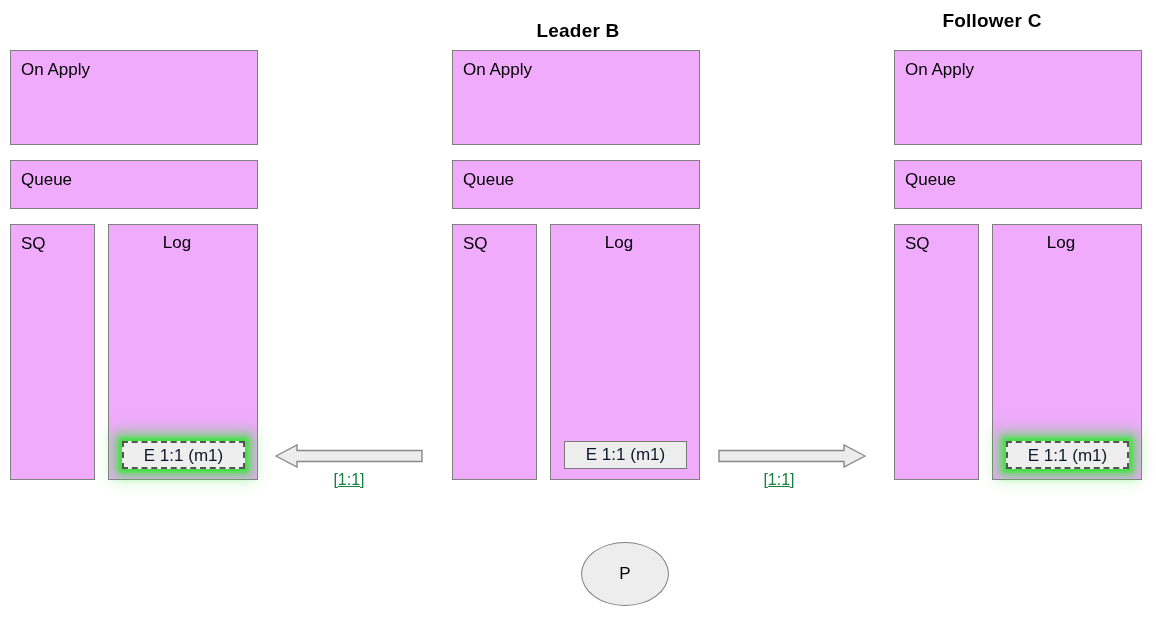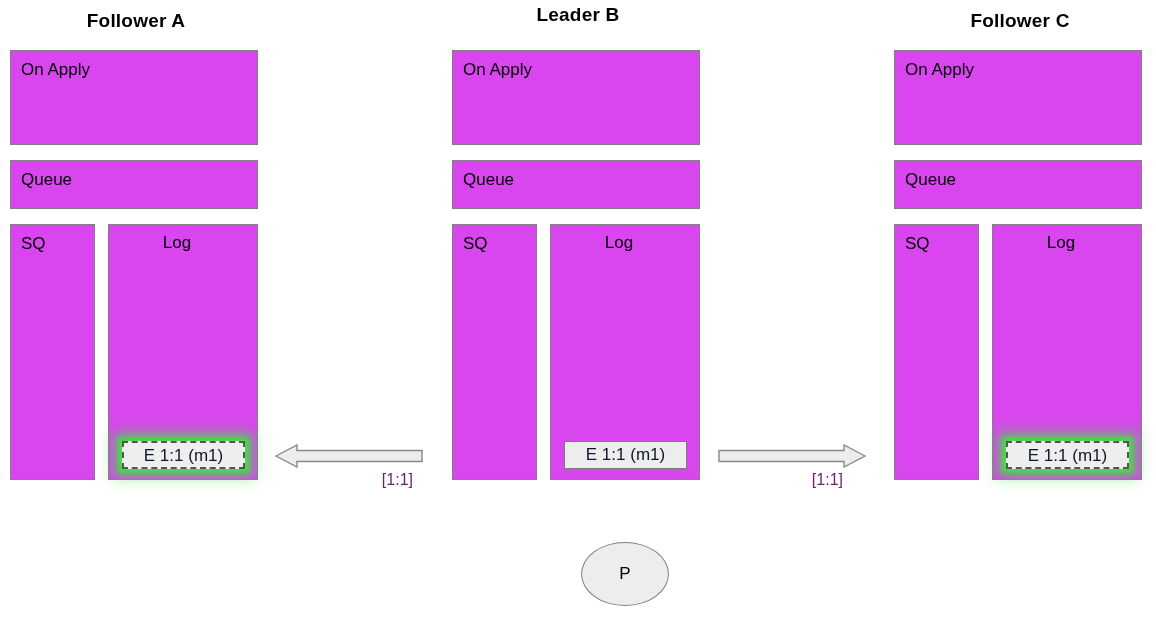--- a/index.html
+++ b/index.html
@@ -30,21 +30,21 @@
     font-weight: bold;
     color: #000000;
     text-align: center;
     white-space: nowrap;
     letter-spacing: 0.2px;
   }
 
   
   .box {
     position: absolute;
-    background: #d946ef;
+    background: #f0abfc;
     border: 1.5px solid #808080;
     box-sizing: border-box;
   }
   .box-label-tl {
     position: absolute;
     left: 10px;
     top: 9px;
     font-size: 17px;
     color: #000000;
     white-space: nowrap;
@@ -86,23 +86,24 @@
   
   .arrow-wrap {
     position: absolute;
   }
   .arrow-wrap svg {
     display: block;
   }
   .arrow-label {
     position: absolute;
     font-size: 16px;
-    color: #701a75;
-    text-align: right;
-    white-space: nowrap;
+    color: #15803d;
+    text-align: center;
+    white-space: nowrap;
+    text-decoration: underline;
   }
 
   
   .ellipse {
     position: absolute;
     background: #ededed;
     border: 1.5px solid #808080;
     border-radius: 50%;
     box-sizing: border-box;
   }
@@ -114,61 +115,60 @@
     text-align: center;
     font-size: 17px;
     color: #000000;
   }
 </style>
 </head>
 <body>
 
 <div class="canvas">
 
-  <div class="node-title" style="left:36px; top:10px; width:200px;">Follower A</div>
 
   <div class="box" style="left:10px; top:50px; width:248px; height:95px;">
     <span class="box-label-tl">On Apply</span>
   </div>
 
   <div class="box" style="left:10px; top:160px; width:248px; height:49px;">
     <span class="box-label-tl">Queue</span>
   </div>
 
   <div class="box" style="left:10px; top:224px; width:85px; height:256px;">
     <span class="box-label-tl">SQ</span>
   </div>
 
   <div class="box" style="left:108px; top:224px; width:150px; height:256px;">
     <span class="box-label-top-center">Log</span>
   </div>
 
   <div class="entry highlight" style="left:122px; top:441px; width:123px; height:28px;">E 1:1 (m1)</div>
 
-  <div class="node-title" style="left:478px; top:4px; width:200px;">Leader B</div>
+  <div class="node-title" style="left:478px; top:20px; width:200px;">Leader B</div>
 
   <div class="box" style="left:452px; top:50px; width:248px; height:95px;">
     <span class="box-label-tl">On Apply</span>
   </div>
 
   <div class="box" style="left:452px; top:160px; width:248px; height:49px;">
     <span class="box-label-tl">Queue</span>
   </div>
 
   <div class="box" style="left:452px; top:224px; width:85px; height:256px;">
     <span class="box-label-tl">SQ</span>
   </div>
 
   <div class="box" style="left:550px; top:224px; width:150px; height:256px;">
     <span class="box-label-top-center">Log</span>
   </div>
 
   <div class="entry plain" style="left:564px; top:441px; width:123px; height:28px;">E 1:1 (m1)</div>
 
-  <div class="node-title" style="left:920px; top:10px; width:200px;">Follower C</div>
+  <div class="node-title" style="left:892px; top:10px; width:200px;">Follower C</div>
 
   <div class="box" style="left:894px; top:50px; width:248px; height:95px;">
     <span class="box-label-tl">On Apply</span>
   </div>
 
   <div class="box" style="left:894px; top:160px; width:248px; height:49px;">
     <span class="box-label-tl">Queue</span>
   </div>
 
   <div class="box" style="left:894px; top:224px; width:85px; height:256px;">

